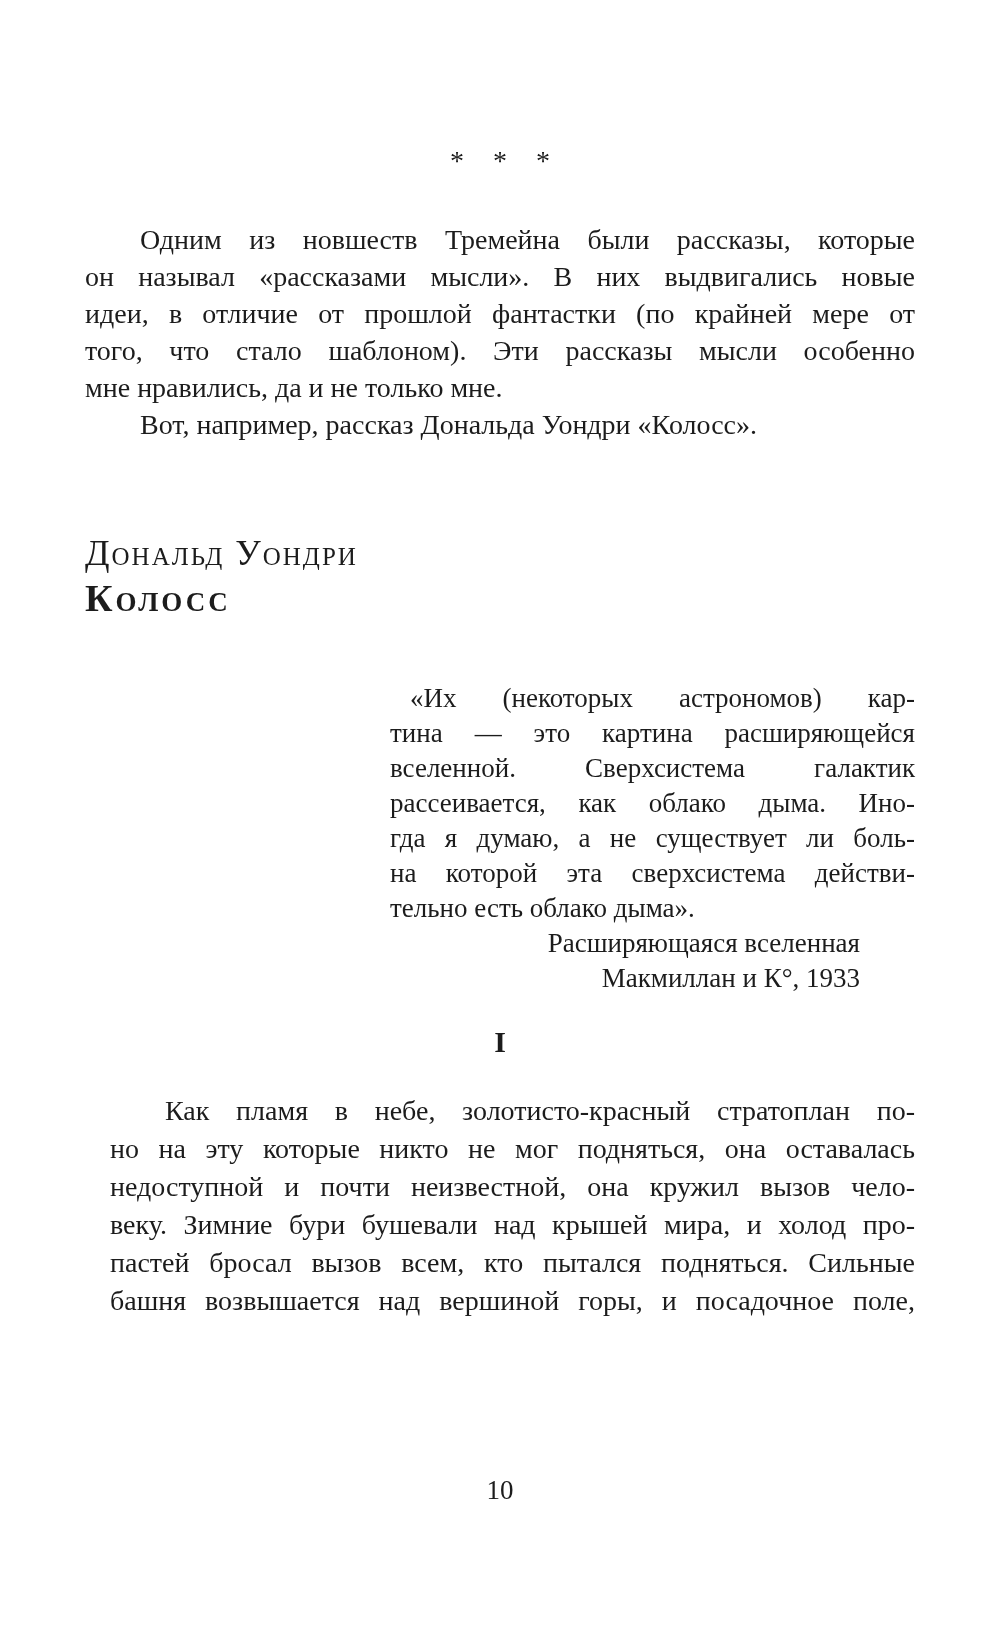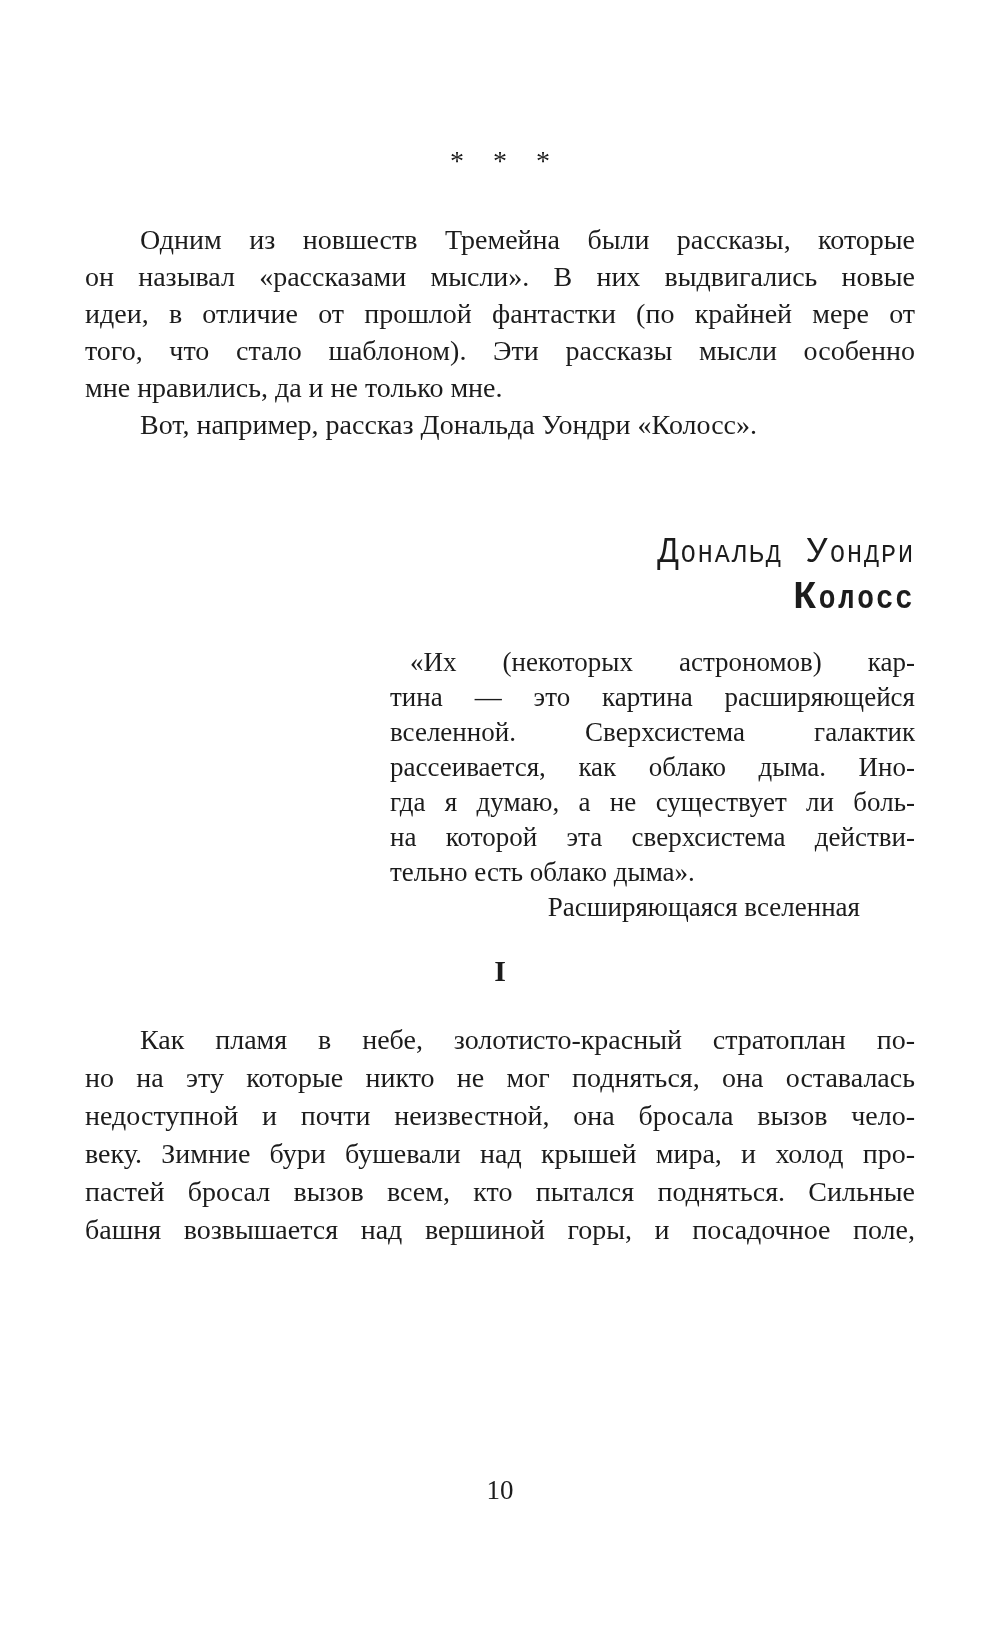--- a/index.html
+++ b/index.html
@@ -40,38 +40,38 @@
     text-align-last: justify;
   }
   .indent {
     text-indent: 55px;
   }
   .para-intro {
     margin-top: 42px;
   }
   .story-heading {
     margin-top: 88px;
-    text-align: right;
-    font-family: Liberation Mono, monospace;
+    text-align: left;
+    font-family: Liberation Serif, serif;
     font-variant: small-caps;
   }
   .story-author {
     font-size: 36px;
     line-height: 44px;
     letter-spacing: 2px;
     font-weight: 400;
   }
   .story-title {
     font-size: 38px;
     line-height: 46px;
     letter-spacing: 3px;
     font-weight: 700;
   }
   .epigraph {
-    margin-top: 24px;
+    margin-top: 60px;
     margin-left: 305px;
     width: 525px;
   }
   .epigraph .line {
     font-size: 27px;
     line-height: 35px;
   }
   .epigraph .first {
     text-indent: 20px;
   }
@@ -85,20 +85,21 @@
   }
   .chapter-number {
     margin-top: 26px;
     text-align: center;
     font-size: 30px;
     line-height: 40px;
     font-weight: 700;
   }
   .para-body {
     margin-top: 30px;
+    margin-left: 25px;
   }
   .para-body .line {
     font-size: 28px;
     line-height: 38px;
   }
   .page-number {
     position: absolute;
     left: 0;
     top: 1440px;
     width: 100%;
@@ -135,29 +136,30 @@
     <section class="epigraph">
       <div class="line j first">«Их (некоторых астрономов) кар-</div>
       <div class="line j">тина — это картина расширяющейся</div>
       <div class="line j">вселенной. Сверхсистема галактик</div>
       <div class="line j">рассеивается, как облако дыма. Ино-</div>
       <div class="line j">гда я думаю, а не существует ли боль-</div>
       <div class="line j">на которой эта сверхсистема действи-</div>
       <div class="line">тельно есть облако дыма».</div>
       <div class="attribution">
         <div class="line">Расширяющаяся вселенная</div>
+        <div class="line">Макмиллан и К°, 1933</div>
       </div>
     </section>
 
     <div class="chapter-number">I</div>
 
     <section class="para para-body">
       <div class="line j indent">Как пламя в небе, золотисто-красный стратоплан по-</div>
       <div class="line j">но на эту которые никто не мог подняться, она оставалась</div>
-      <div class="line j">недоступной и почти неизвестной, она бросала вызов чело-</div>
+      <div class="line j">недоступной и почти неизвестной, она кружил вызов чело-</div>
       <div class="line j">веку. Зимние бури бушевали над крышей мира, и холод про-</div>
       <div class="line j">пастей бросал вызов всем, кто пытался подняться. Сильные</div>
       <div class="line j">башня возвышается над вершиной горы, и посадочное поле,</div>
     </section>
 
   </div>
 
   <footer class="page-number">10</footer>
 </div>
 

